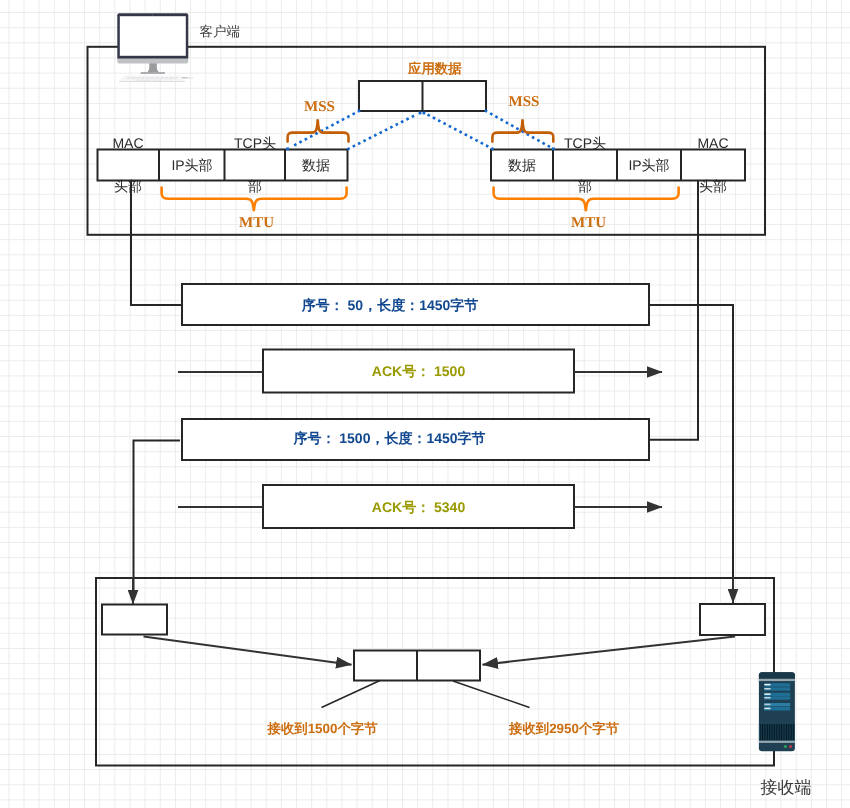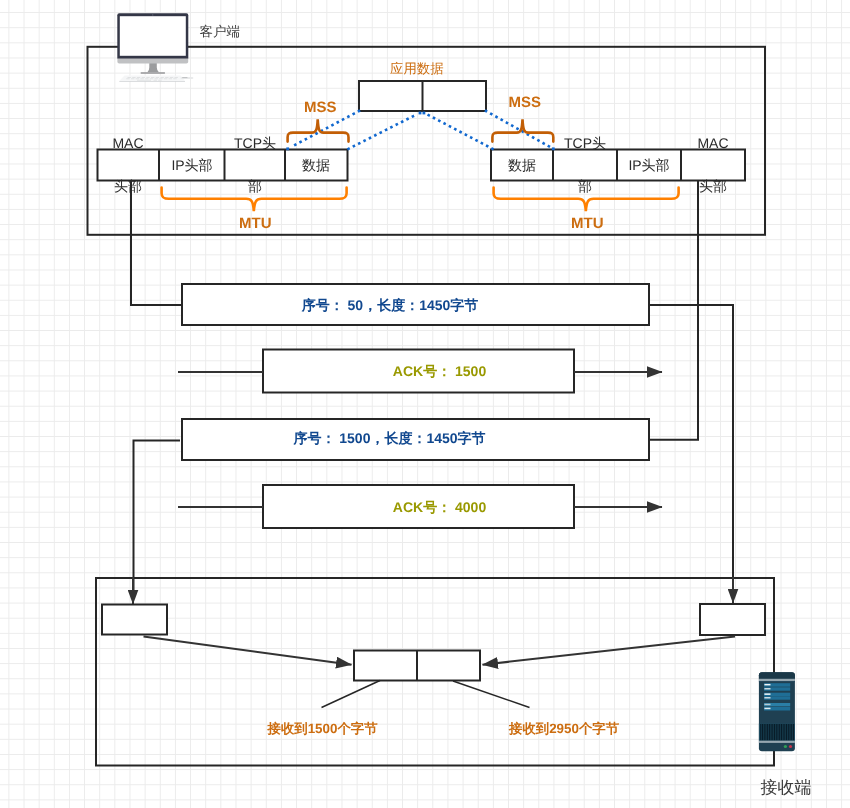--- a/index.html
+++ b/index.html
@@ -12,45 +12,45 @@
       linear-gradient(to bottom, #ebebeb 1.1px, transparent 1.1px);
     background-size:15.15px 15.15px;
     background-position:8.4px 12.1px;
   }
   svg.layer{position:absolute;left:0;top:0;width:850px;height:808px;pointer-events:none;}
   .lbl{position:absolute;white-space:pre;}
 
   
   .t-client{left:199.5px;top:24px;font-size:13.5px;color:#3b3b3b;}
   .t-receiver{left:760.5px;top:777px;font-size:17px;color:#3b3b3b;}
-  .t-appdata{left:390px;top:59.5px;font-size:13.4px;font-weight:normal;color:#cc6d10;}
-
-  
-  .br-lbl{font-size:15px;font-weight:bold;color:#cc6d10;}
+  .t-appdata{left:408px;top:59.5px;font-size:13.4px;font-weight:bold;color:#cc6d10;}
+
+  
+  .br-lbl{font-size:15px;font-weight:bold;color:#cc6d10;font-family:Liberation Serif, serif;}
   .t-mss-l{left:304px;top:98.5px;}
   .t-mss-r{left:508.5px;top:93.5px;}
   .t-mtu-l{left:239px;top:214.5px;}
   .t-mtu-r{left:571px;top:214.5px;}
 
   
   .cell{position:absolute;display:flex;flex-direction:column;align-items:center;
         justify-content:center;font-size:14px;color:#2b2b2b;line-height:15px;gap:28px;}
   .c-l0{left:97px;top:150px;width:62px;height:30px;}
   .c-l1{left:159px;top:150px;width:66px;height:30px;}
   .c-l2{left:225px;top:150px;width:60px;height:30px;}
   .c-l3{left:285px;top:150px;width:62px;height:30px;}
   .c-r0{left:491px;top:150px;width:62px;height:30px;}
   .c-r1{left:553px;top:150px;width:64px;height:30px;}
   .c-r2{left:617px;top:150px;width:64px;height:30px;}
   .c-r3{left:681px;top:150px;width:64px;height:30px;}
 
   
   .msg{text-align:center;font-size:14px;font-weight:bold;}
   .seq{color:#11488f;}
-  .ack{color:#999900;padding-left:21px;}
+  .ack{color:#999900;}
   .m1{left:182px;top:297px;width:416px;}
   .m2{left:263px;top:363px;width:311px;}
   .m3{left:182px;top:430px;width:415px;}
   .m4{left:263px;top:499px;width:311px;}
 
   
   .rcv{font-size:13.4px;font-weight:bold;color:#cc6d10;}
   .r1{left:267.5px;top:719.5px;}
   .r2{left:475px;top:719.5px;margin-left:34px;}
 </style>
@@ -298,18 +298,18 @@
     <span>IP头部</span>
   </div>
   <div class="cell c-r3">
     <span>MAC</span>
     <span>头部</span>
   </div>
 
   <div class="lbl msg seq m1">序号： 50，长度：1450字节</div>
   <div class="lbl msg ack m2">ACK号： 1500</div>
   <div class="lbl msg seq m3">序号： 1500，长度：1450字节</div>
-  <div class="lbl msg ack m4">ACK号： 4000</div>
+  <div class="lbl msg ack m4">ACK号： 5340</div>
 
   <div class="lbl rcv r1">接收到1500个字节</div>
   <div class="lbl rcv r2">接收到2950个字节</div>
 
 </div>
 
 </body></html>

